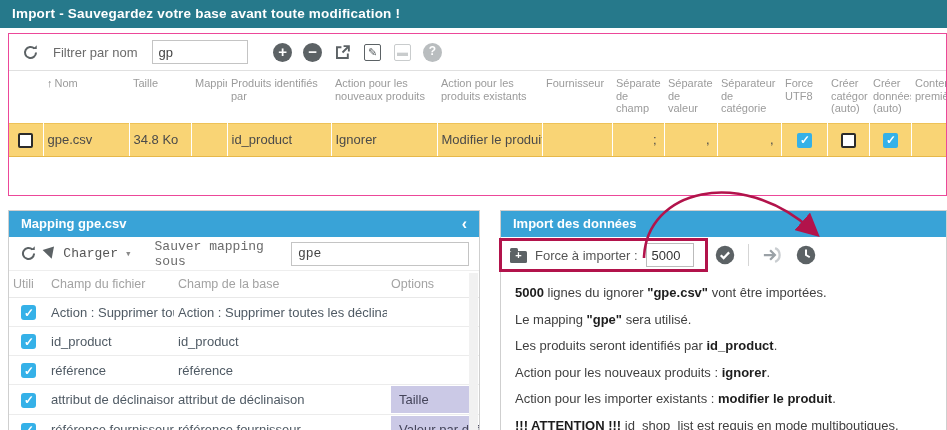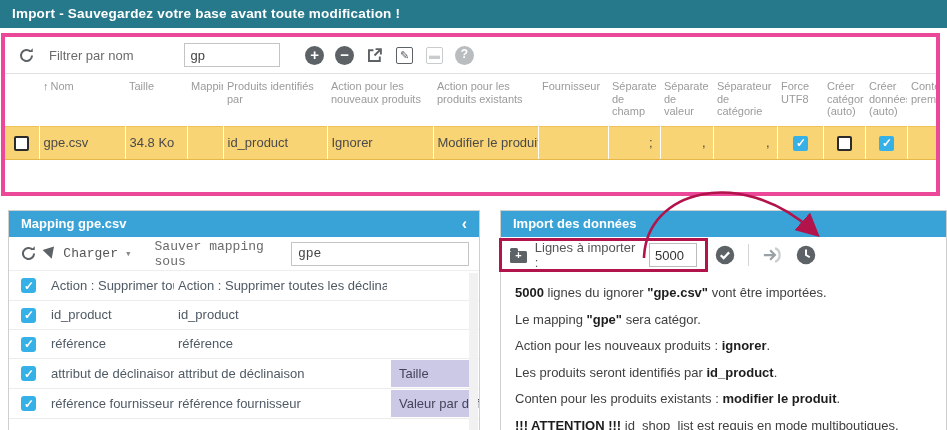--- a/index.html
+++ b/index.html
@@ -5,27 +5,27 @@
   * { box-sizing: border-box; margin: 0; padding: 0; }
   html,body { width:947px; height:430px; overflow:hidden; background:#fff;
     font-family:"Liberation Sans", sans-serif; font-size:13px; color:#4a4a4a; }
 
   
   .titlebar { position:absolute; left:0; top:0; width:947px; height:28px;
     background:#26798b; color:#fff; font-size:13.5px; font-weight:600;
     line-height:28px; padding-left:12px; letter-spacing:.2px; }
 
   
-  .top-panel { position:absolute; left:1px; top:33px; width:939px; height:163px;
-    border:4px solid #ec4899; background:#fff; overflow:hidden; }
+  .top-panel { position:absolute; left:8px; top:33px; width:939px; height:163px;
+    border:1px solid #ec4899; background:#fff; overflow:hidden; }
   .top-toolbar { height:37px; border-bottom:1px solid #e0e0e0; display:flex;
     align-items:center; gap:8px; padding:0 10px; }
   .tb-label { color:#6b6b6b; margin:0 6px 0 4px; }
   .tb-input { height:24px; border:1px solid #c4c4c4; padding:0 6px; width:96px;
-    font-family:inherit; font-size:13px; color:#444;margin-left:36px; }
+    font-family:inherit; font-size:13px; color:#444; }
   .iconbtn { display:inline-flex; align-items:center; justify-content:center;
     width:22px; height:22px; cursor:pointer; }
   .circle-btn { width:19px; height:19px; border-radius:50%; background:#5c6265;
     color:#fff; font-size:15px; font-weight:bold; line-height:17px; text-align:center; }
   .circle-btn.gray { background:#b9bdbf; }
   .boxed { width:17px; height:17px; border:1.8px solid #5c6265; border-radius:2px;
     position:relative; color:#5c6265; font-size:11px; display:inline-flex;
     align-items:center; justify-content:center; }
   .boxed.disabled { border-color:#c9cccd; color:#c9cccd; }
   svg.ic { display:block; }
@@ -221,20 +221,26 @@
   </div>
 
   <table class="map-table">
     <colgroup>
         <col style="width:38px">
         <col style="width:127px">
         <col style="width:213px">
         <col style="width:92px">
       </colgroup>
     <tbody>
+        <tr>
+      <th>Utili</th>
+      <th>Champ du fichier</th>
+      <th>Champ de la base</th>
+      <th>Options</th>
+    </tr>
     <tr>
       <td class="cell-center"><span class="cb checked soft"></span></td>
       <td>Action : Supprimer tou</td>
       <td>Action : Supprimer toutes les déclinais</td>
       <td></td>
     </tr>
     <tr>
       <td class="cell-center"><span class="cb checked soft"></span></td>
       <td>id_product</td>
       <td>id_product</td>
@@ -267,21 +273,21 @@
   <div class="scroll-track"></div>
 </div>
 
 <div class="panel import-panel">
   <div class="panel-header">
     <span>Import des données</span>
   </div>
   <div class="imp-toolbar">
     <div class="lines-box">
       <span class="folder-ic"></span>
-      <span class="lines-label">Lignes à importer :</span>
+      <span class="lines-label">Force à importer :</span>
       <input class="lines-input" value="5000" style="">
     </div>
     <div class="imp-icons">
       <span class="iconbtn">
         <svg class="ic" width="20" height="20" viewBox="0 0 16 16">
             <circle cx="8" cy="8" r="7.4" fill="#5c6265"></circle>
             <path d="M4.6 8.2 l2.3 2.3 4.4-4.6" fill="none" stroke="#fff" stroke-width="1.8"></path>
           </svg>
       </span>
       <span class="vdiv"></span>
@@ -294,24 +300,24 @@
       <span class="iconbtn">
         <svg class="ic" width="20" height="20" viewBox="0 0 16 16">
             <circle cx="8" cy="8" r="7.4" fill="#5c6265"></circle>
             <path d="M8 3.6 V8 L11 9.8" fill="none" stroke="#fff" stroke-width="1.6"></path>
           </svg>
       </span>
     </div>
   </div>
   <div class="imp-messages">
     <div class="msg"><b>5000</b><span> lignes du ignorer </span><b>"gpe.csv"</b><span> vont être importées.</span></div>
-    <div class="msg"><span>Le mapping </span><b>"gpe"</b><span> sera catégor.</span></div>
+    <div class="msg"><span>Le mapping </span><b>"gpe"</b><span> sera utilisé.</span></div>
+    <div class="msg"><span>Les produits seront identifiés par </span><b>id_product</b><span>.</span></div>
     <div class="msg"><span>Action pour les nouveaux produits : </span><b>ignorer</b><span>.</span></div>
-    <div class="msg"><span>Les produits seront identifiés par </span><b>id_product</b><span>.</span></div>
-    <div class="msg"><span>Conten pour les produits existants : </span><b>modifier le produit</b><span>.</span></div>
+    <div class="msg"><span>Action pour les importer existants : </span><b>modifier le produit</b><span>.</span></div>
     <div class="msg"><b>!!! ATTENTION !!!</b><span> id_shop_list est requis en mode multiboutiques.</span></div>
   </div>
 </div>
 
 <svg class="annotation-arrow" width="250" height="110" viewBox="0 0 250 110">
   <defs>
     <marker id="ah" markerWidth="9" markerHeight="9" refX="5" refY="4.5" orient="auto">
       <path d="M0 0 L9 4.5 L0 9 z" fill="#b2134b"></path>
     </marker>
   </defs>

